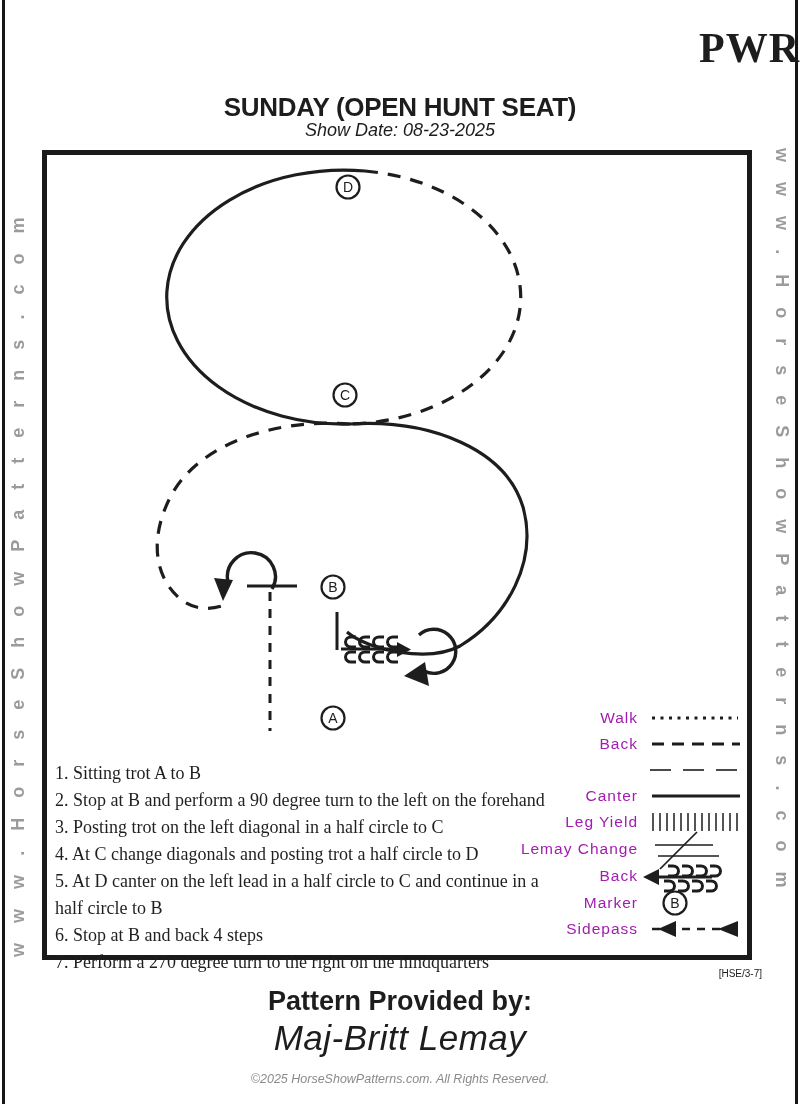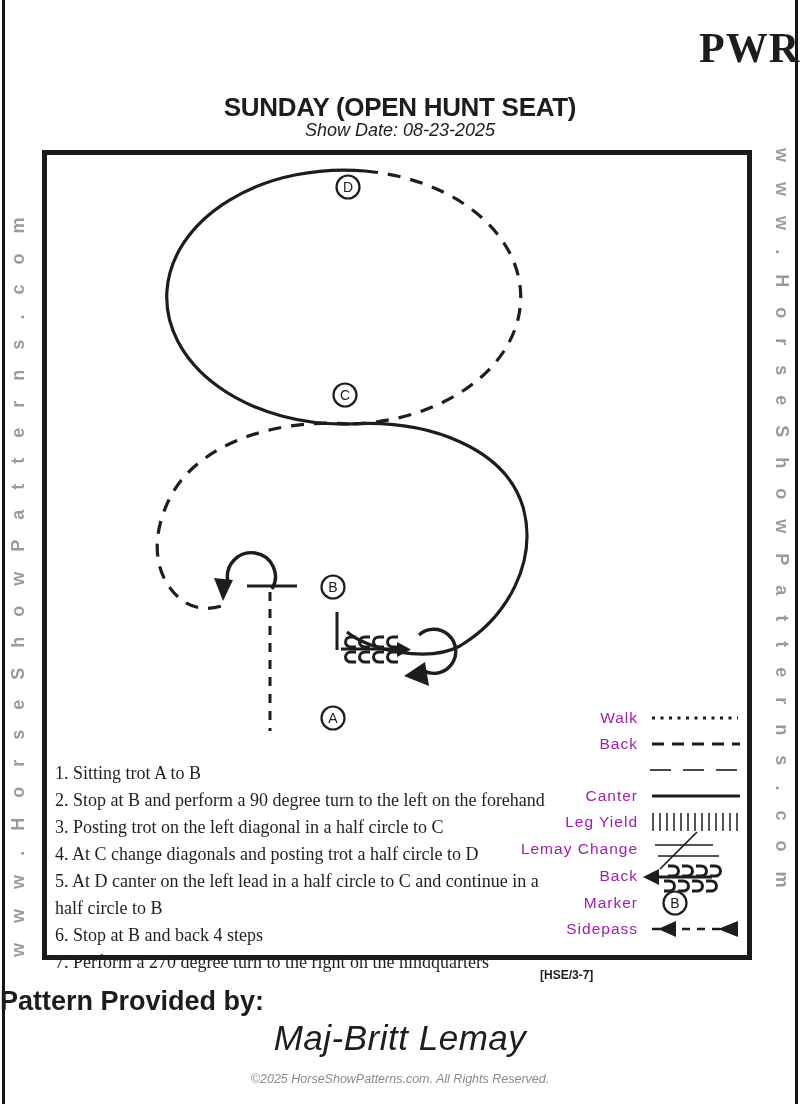--- a/index.html
+++ b/index.html
@@ -25,23 +25,23 @@
              border:5px solid #1a1a1a;box-sizing:border-box;background:#ffffff;}
 
   svg.overlay{position:absolute;left:0;top:0;}
 
   .instructions{position:absolute;left:55px;top:740px;width:500px;
                 font-family:"Liberation Serif",serif;font-size:18px;line-height:27px;color:#1f1f1f;margin-top:20px;}
 
   .legend-label{position:absolute;left:340px;width:298px;height:20px;text-align:right;
                 font-size:15.5px;letter-spacing:1px;color:#a21caf;line-height:20px;}
 
-  .sheet-code{position:absolute;left:540px;top:968px;width:222px;
-              font-weight:bold;font-size:12px;}
-  .provided-by{position:absolute;left:0;top:986px;width:800px;text-align:left;
+  .sheet-code{position:absolute;left:540px;top:968px;width:222px;text-align:right;
+              font-weight:normal;font-size:10px;}
+  .provided-by{position:absolute;left:0;top:986px;width:800px;text-align:center;
                font-weight:bold;font-size:27px;}
   .provider{position:absolute;left:0;top:1018px;width:800px;text-align:center;
             font-style:italic;font-size:35px;letter-spacing:0.5px;}
   .copyright{position:absolute;left:0;top:1072px;width:800px;text-align:center;
              font-style:italic;font-size:12.5px;color:#8a8a8a;}
 </style>
 </head>
 <body>
 
 <div class="page">

